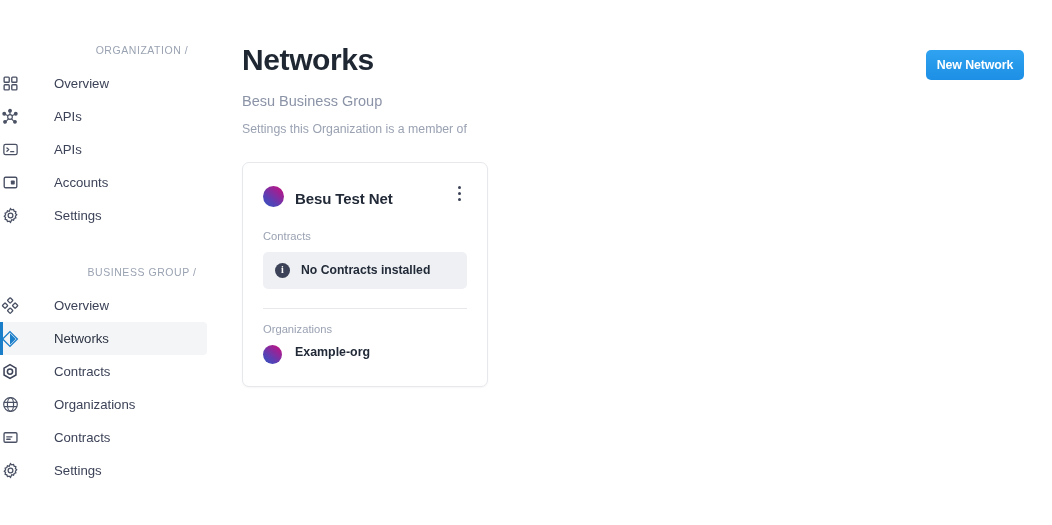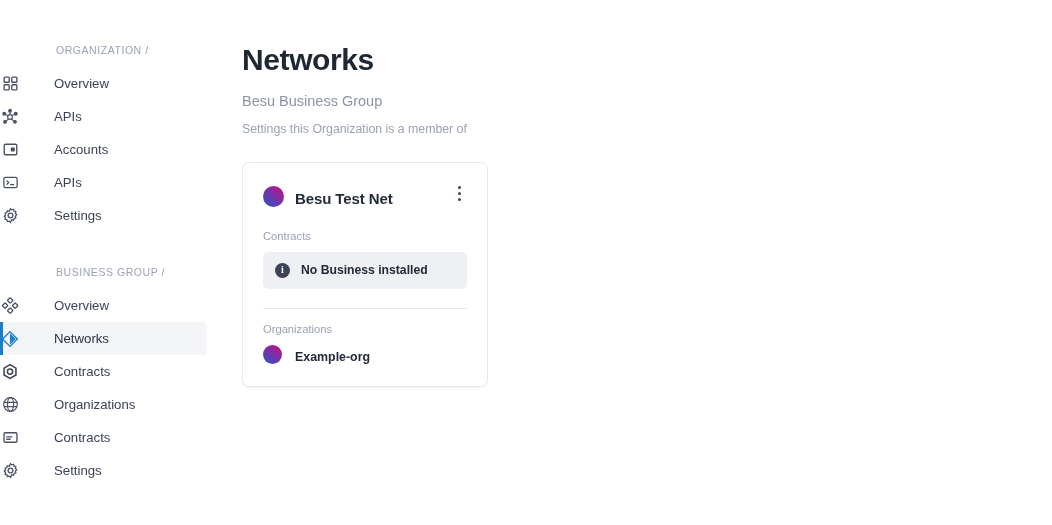--- a/index.html
+++ b/index.html
@@ -31,20 +31,21 @@
   }
 
   .nav-section-label {
     font-size: 10.5px;
     letter-spacing: 0.55px;
     color: #9aa3b2;
     padding-left: 56px;
     margin-bottom: 11px;
     font-weight: 400;
     white-space: nowrap;
+    text-align: center;
   }
 
   .nav-group { margin-bottom: 0; }
   .nav-group.second { margin-top: 34px; }
 
   .nav-item {
     position: relative;
     display: flex;
     align-items: center;
     height: 33px;
@@ -243,21 +244,21 @@
   }
 
   .card-divider {
     margin-top: 19px;
     height: 1px;
     background: #e6e8ec;
   }
 
   .org-row {
     display: flex;
-    align-items: flex-end;
+    align-items: flex-start;
     margin-top: 9px;
   }
   .org-row .org-name {
     margin-left: 13px;
     font-size: 12.4px;
     font-weight: bold;
     color: #222a38;
   }
 </style>
 </head>
@@ -292,36 +293,36 @@
             <circle cx="4.5" cy="15.4" r="1.5" fill="#4a5164"></circle>
             <circle cx="15.5" cy="15.4" r="1.5" fill="#4a5164"></circle>
             <path d="M10 4.6v2.8M5 7.2l2.8 1.5M15 7.2l-2.8 1.5M6 14.3l2.3-2.1M14 14.3l-2.3-2.1"></path>
           </svg>
         </span>
         <span class="nav-label">APIs</span>
       </div>
 
       <div class="nav-item">
         <span class="nav-icon">
+          <svg width="17" height="17" viewBox="0 0 20 20" fill="none" stroke="#4a5164" stroke-width="1.5">
+            <rect x="2.2" y="4" width="15.6" height="12" rx="2"></rect>
+            <path d="M5.8 8.2l2.1 1.9-2.1 1.9M10.2 12.6h3.6" stroke-linecap="round" stroke-linejoin="round"></path>
+          </svg>
+        </span>
+        <span class="nav-label">APIs</span>
+      </div>
+
+      <div class="nav-item">
+        <span class="nav-icon">
           <svg width="17" height="17" viewBox="0 0 20 20" fill="none" stroke="#4a5164" stroke-width="1.6">
             <rect x="2.6" y="3.8" width="14.8" height="12.4" rx="1.6"></rect>
             <rect x="10.4" y="7.6" width="4.6" height="4.8" rx="0.9" fill="#4a5164" stroke="none"></rect>
           </svg>
         </span>
         <span class="nav-label">Accounts</span>
-      </div>
-
-      <div class="nav-item">
-        <span class="nav-icon">
-          <svg width="17" height="17" viewBox="0 0 20 20" fill="none" stroke="#4a5164" stroke-width="1.5">
-            <rect x="2.2" y="4" width="15.6" height="12" rx="2"></rect>
-            <path d="M5.8 8.2l2.1 1.9-2.1 1.9M10.2 12.6h3.6" stroke-linecap="round" stroke-linejoin="round"></path>
-          </svg>
-        </span>
-        <span class="nav-label">APIs</span>
       </div>
 
       <div class="nav-item">
         <span class="nav-icon">
           <svg width="17" height="17" viewBox="0 0 20 20" fill="none" stroke="#4a5164" stroke-width="1.5">
             <circle cx="10" cy="10" r="2.8"></circle>
             <path d="M10 1.9l1.5 1.5 2.1-.5.7 2 2 .7-.5 2.1 1.5 1.5-1.5 1.5.5 2.1-2 .7-.7 2-2.1-.5L10 18.1l-1.5-1.5-2.1.5-.7-2-2-.7.5-2.1L2.7 10.8 4.2 9.3l-.5-2.1 2-.7.7-2 2.1.5z"></path>
           </svg>
         </span>
         <span class="nav-label">Settings</span>
@@ -395,40 +396,41 @@
       </div>
     </div>
   </nav>
 
   <main id="main">
 
     <h1 id="page-title">Networks</h1>
     <div id="page-subtitle">Besu Business Group</div>
     <div id="page-desc">Settings this Organization is a member of</div>
 
+    <button id="new-network-button">New Network</button>
 
     <div id="cards-row">
 
       <div class="network-card">
 
         <div class="card-header">
           <span class="avatar lg"></span>
           <span class="card-title">Besu Test Net</span>
           <button id="card-menu-button">
             <i></i>
             <i></i>
             <i></i>
           </button>
         </div>
 
         <div class="section-label">Contracts</div>
 
         <div class="notice">
           <span class="info-icon">i</span>
-          <span class="notice-text">No Business installed</span>
+          <span class="notice-text">No Contracts installed</span>
         </div>
 
         <div class="card-divider"></div>
 
         <div class="section-label" style="margin-top:14px;">Organizations</div>
 
         <div class="org-row">
           <span class="avatar sm"></span>
           <span class="org-name">Example-org</span>
         </div>

